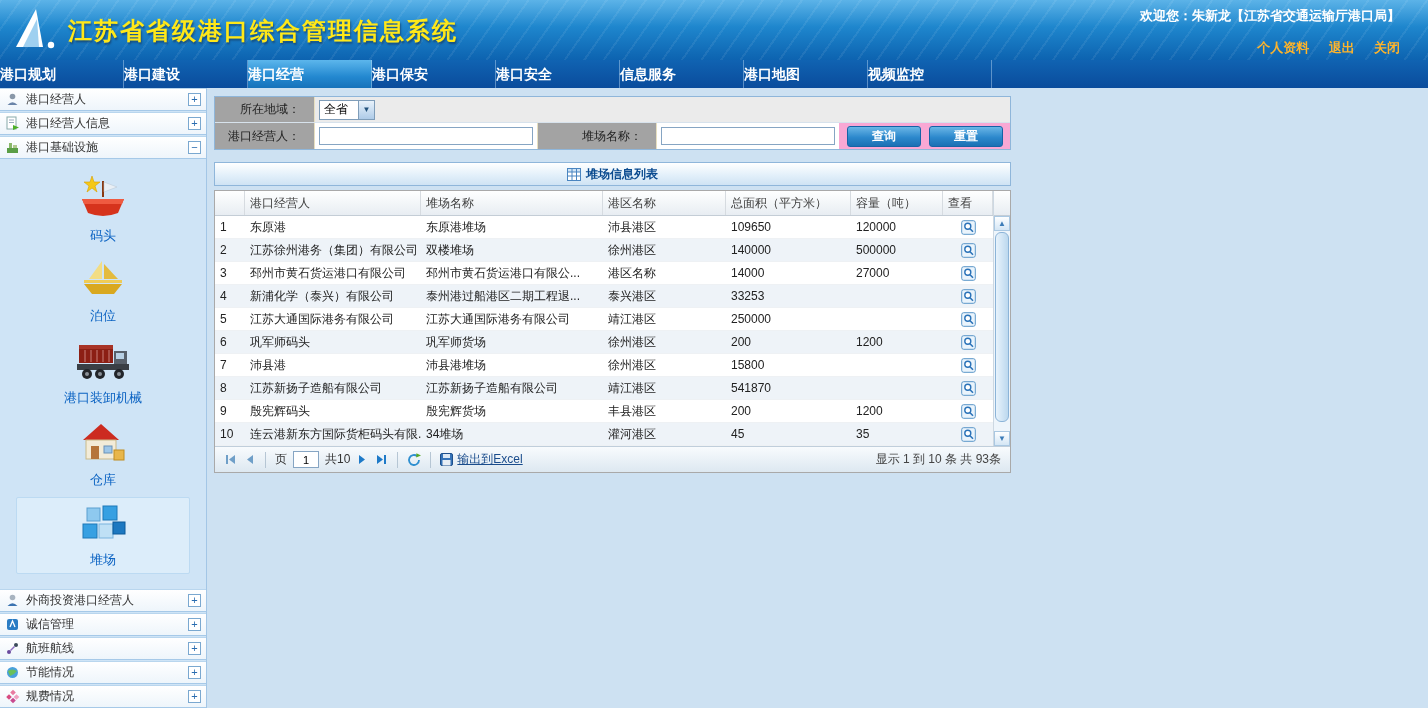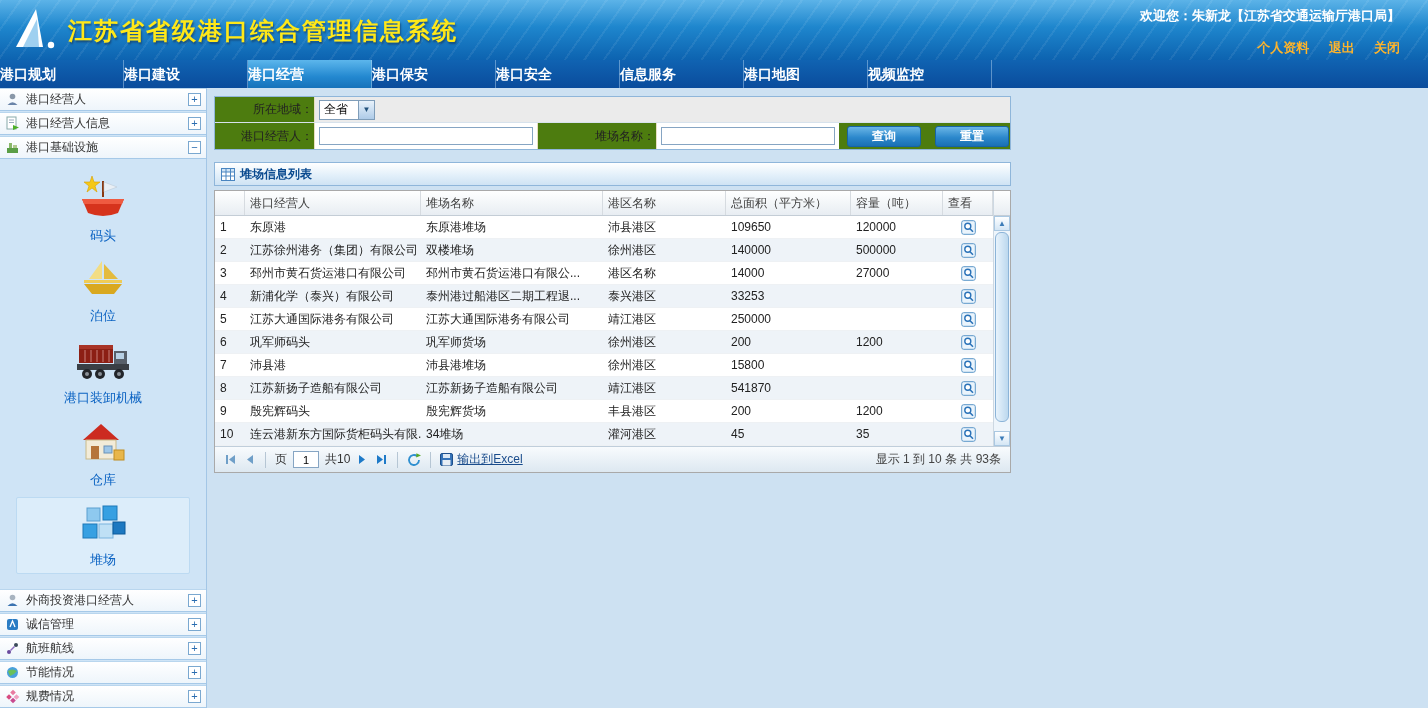--- a/index.html
+++ b/index.html
@@ -43,45 +43,45 @@
   .facility { text-align:center; margin:3px 16px; padding:5px 0 4px 0; cursor:pointer;
     border:1px solid transparent; }
   .facility.selected { background:#dcedfa; border:1px solid #bcdaf2; border-radius:2px; }
   .flabel { display:block; margin-top:3px; color:#0a62c2; font-size:13px; }
   .bottom-groups { margin-top:8px; }
 
   
   .search-form { width:797px; border:1px solid #8fb6da; background:#fff; }
   .form-row { display:flex; height:26px; border-bottom:1px solid #d7e2ec; }
   .form-row:last-child { border-bottom:none; }
-  .form-label { width:100px; background:#4d7c0f; display:flex; align-items:center;
-    justify-content:flex-end; padding-right:1px; color:#222; border-right:1px solid #e7dfc0; }
+  .form-label { width:100px; background:#a3a3a3; display:flex; align-items:center;
+    justify-content:flex-end; padding-right:14px; color:#222; border-right:1px solid #e7dfc0; }
   .form-label.l2 { width:120px; border-left:1px solid #e7dfc0; }
   .sel-cell { width:92px; background:#ebebeb; display:flex; align-items:center; padding-left:4px; }
   .filler { flex:1; background:#ebebeb; }
   .select-box { width:56px; height:20px; background:#fff; border:1px solid #7f9db9;
     display:flex; align-items:center; cursor:pointer; }
   .select-box .sel-val { flex:1; padding-left:4px; }
   .select-arrow { width:16px; height:18px; background:linear-gradient(180deg,#e8f2fb,#aecbe8);
     border-left:1px solid #7f9db9; font-size:8px; color:#23527c; display:flex;
     align-items:center; justify-content:center; }
   .inp-cell { background:#fff; display:flex; align-items:center; padding:0 4px; }
   .inp-cell.i1 { width:222px; } .inp-cell.i2 { width:182px; }
   .text-input { width:100%; height:18px; border:1px solid #86a5c3; padding:0 3px; font-size:12px; }
-  .form-buttons { flex:1; background:#4d7c0f; display:flex; align-items:center;
-    justify-content:space-between; padding-right:1px; }
+  .form-buttons { flex:1; background:#f9a8d4; display:flex; align-items:center;
+    justify-content:flex-start; padding-right:1px; }
   .btn { width:74px; height:21px; margin-left:8px; color:#fff; font-weight:bold; font-size:12px;
     background:linear-gradient(180deg,#6ab6e6 0%, #2c88cc 55%, #1a70b4 100%);
     border:1px solid #1663a6; border-radius:3px; cursor:pointer;
     font-family:"Liberation Sans","DejaVu Sans",sans-serif; }
 
   
   .panel-header { width:797px; height:24px; margin-top:12px; border:1px solid #8fb6da;
     background:linear-gradient(180deg,#ffffff 0%, #e3f0fa 55%, #cfe3f4 100%);
-    display:flex; align-items:center; padding:0 6px; color:#0a4a8f; font-weight:bold; }
+    display:flex; align-items:center; padding:0 6px; color:#0a4a8f; font-weight:bold;justify-content:center; }
   .panel-header .p-icon { margin-right:5px; display:inline-flex; }
   .grid-wrap { width:797px; margin-top:4px; border:1px solid #a9a9a9; background:#fff; }
   .grid-body { display:flex; }
   .grid-table { width:780px; }
   .g-header { display:flex; height:25px; background:linear-gradient(180deg,#feffff,#e8edf2);
     border-bottom:1px solid #c4cdd6; }
   .gh { display:flex; align-items:center; padding-left:5px; color:#404040;
     border-right:1px solid #d6dbe0; overflow:hidden; white-space:nowrap; }
   .g-row { display:flex; height:23px; border-bottom:1px solid #eef1f4; cursor:pointer; }
   .g-row.odd { background:#ffffff; } .g-row.even { background:#eef3f8; }

